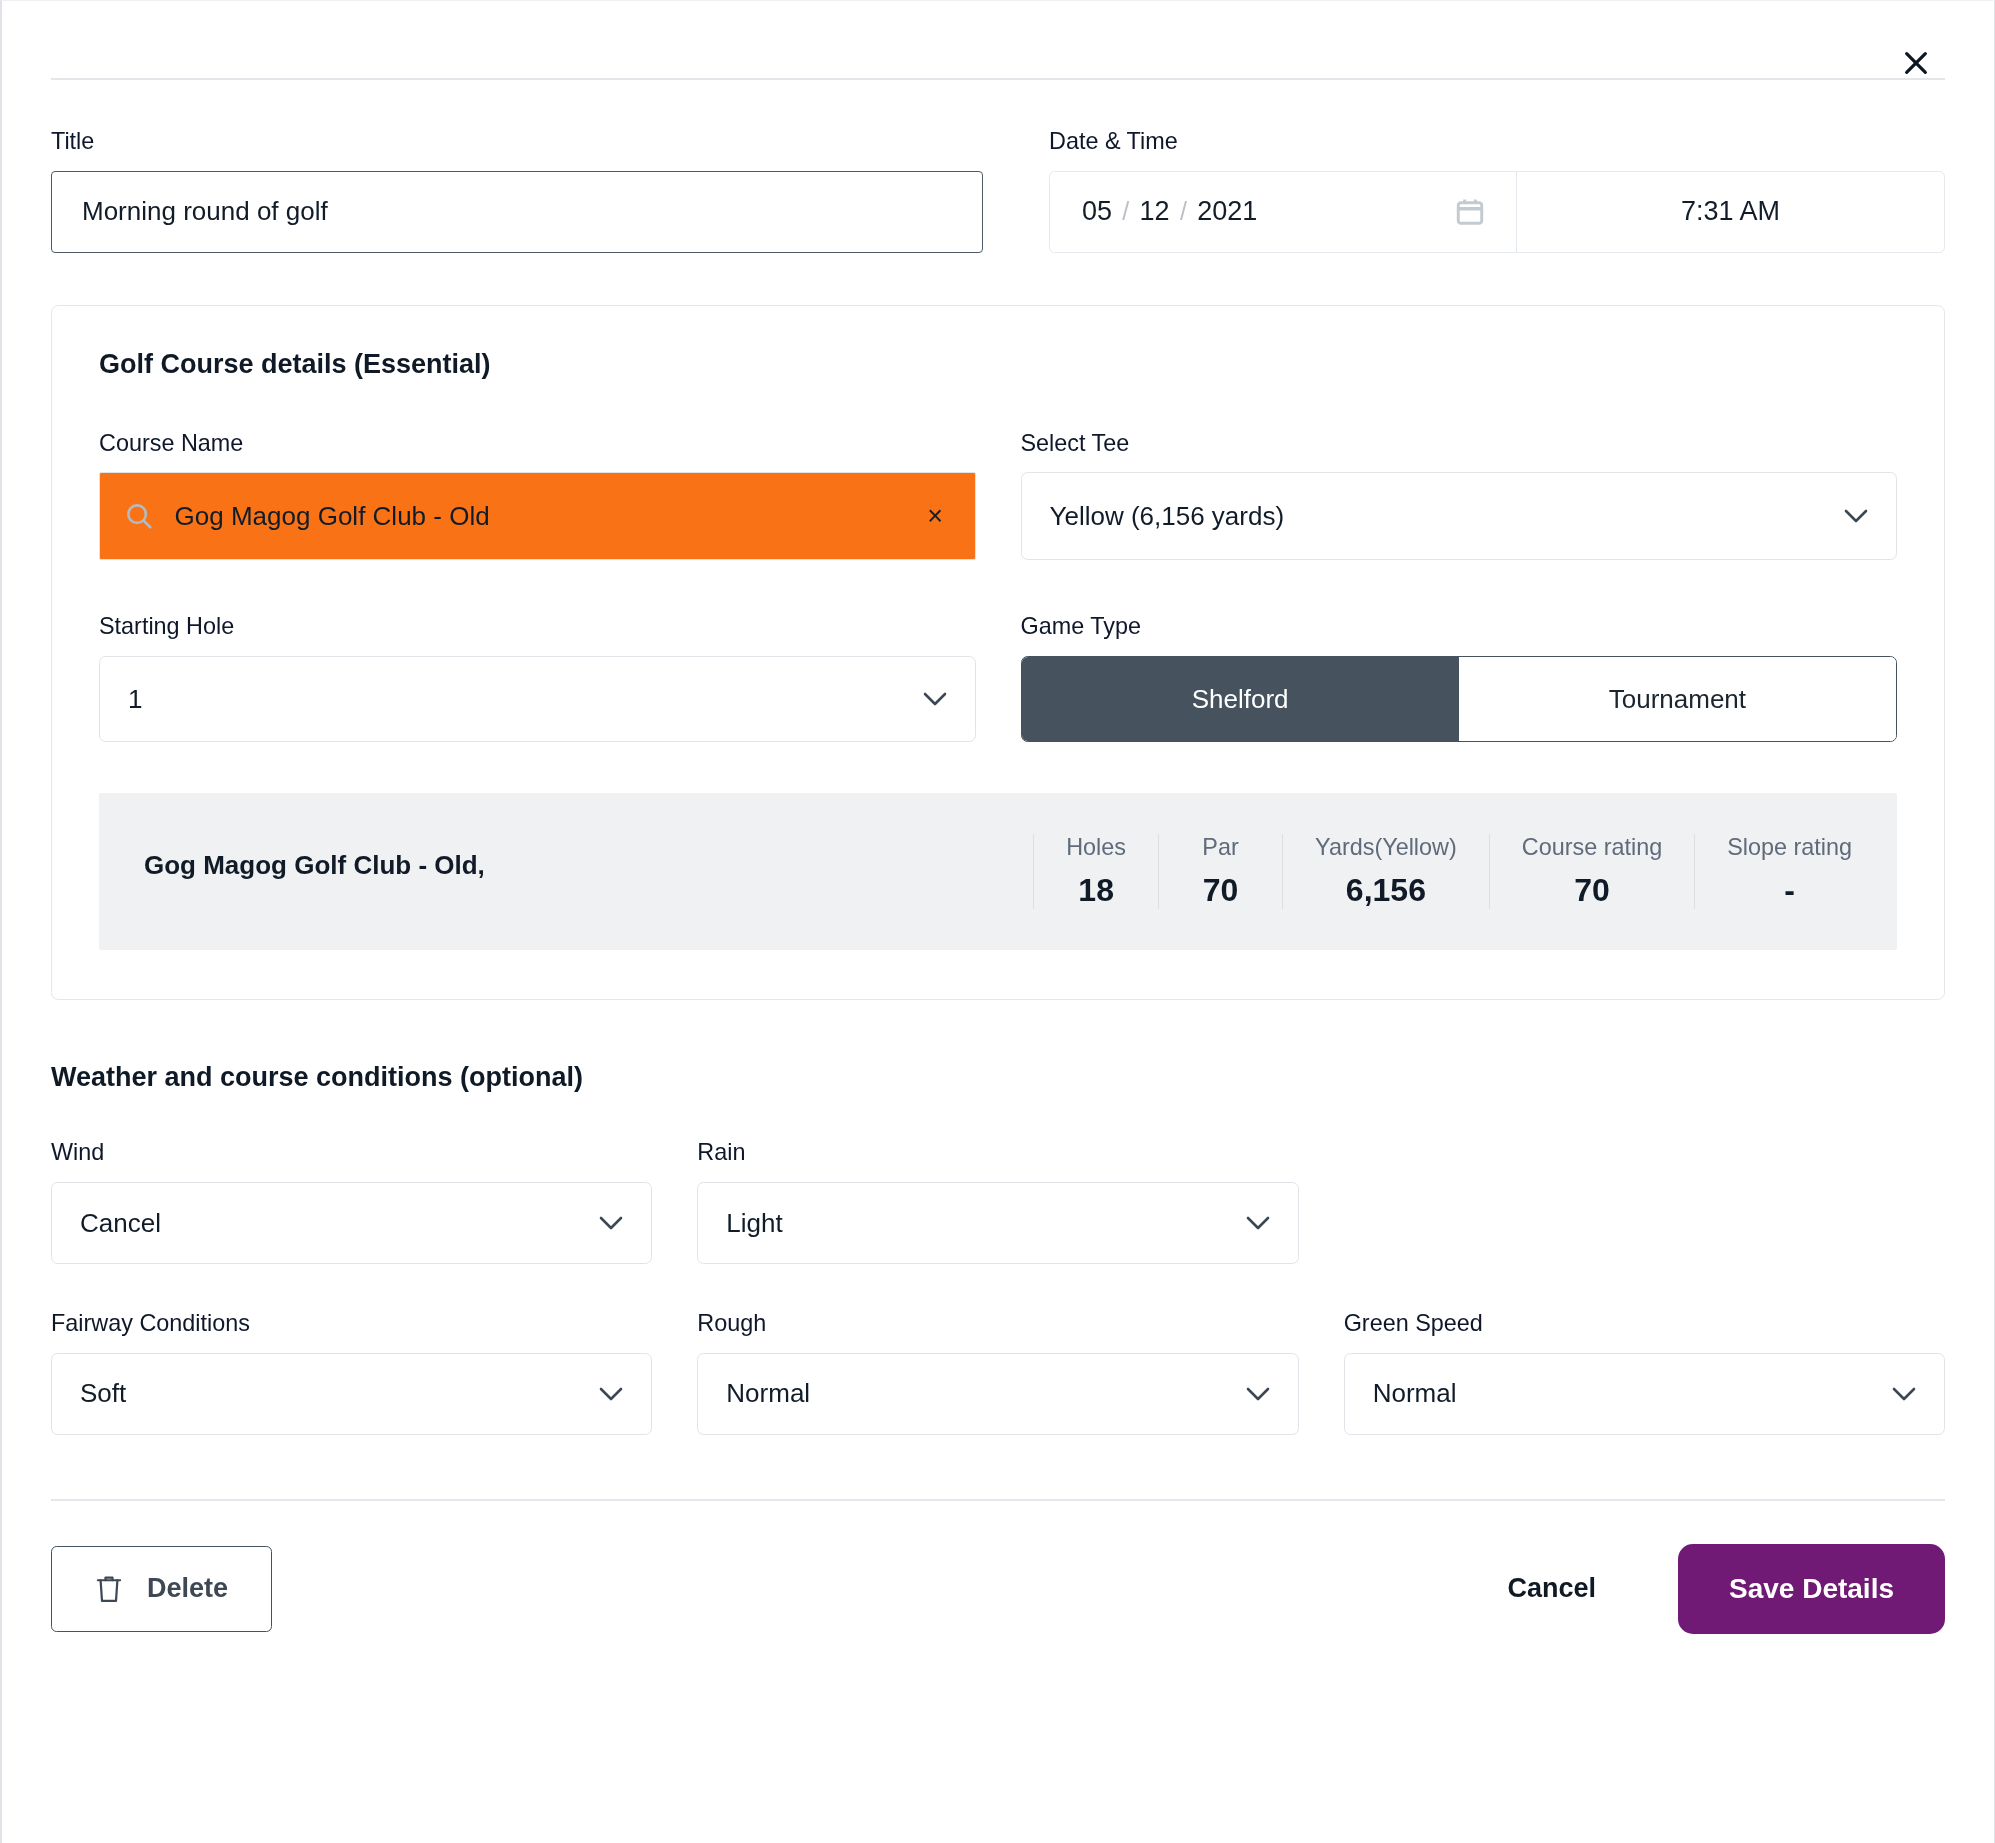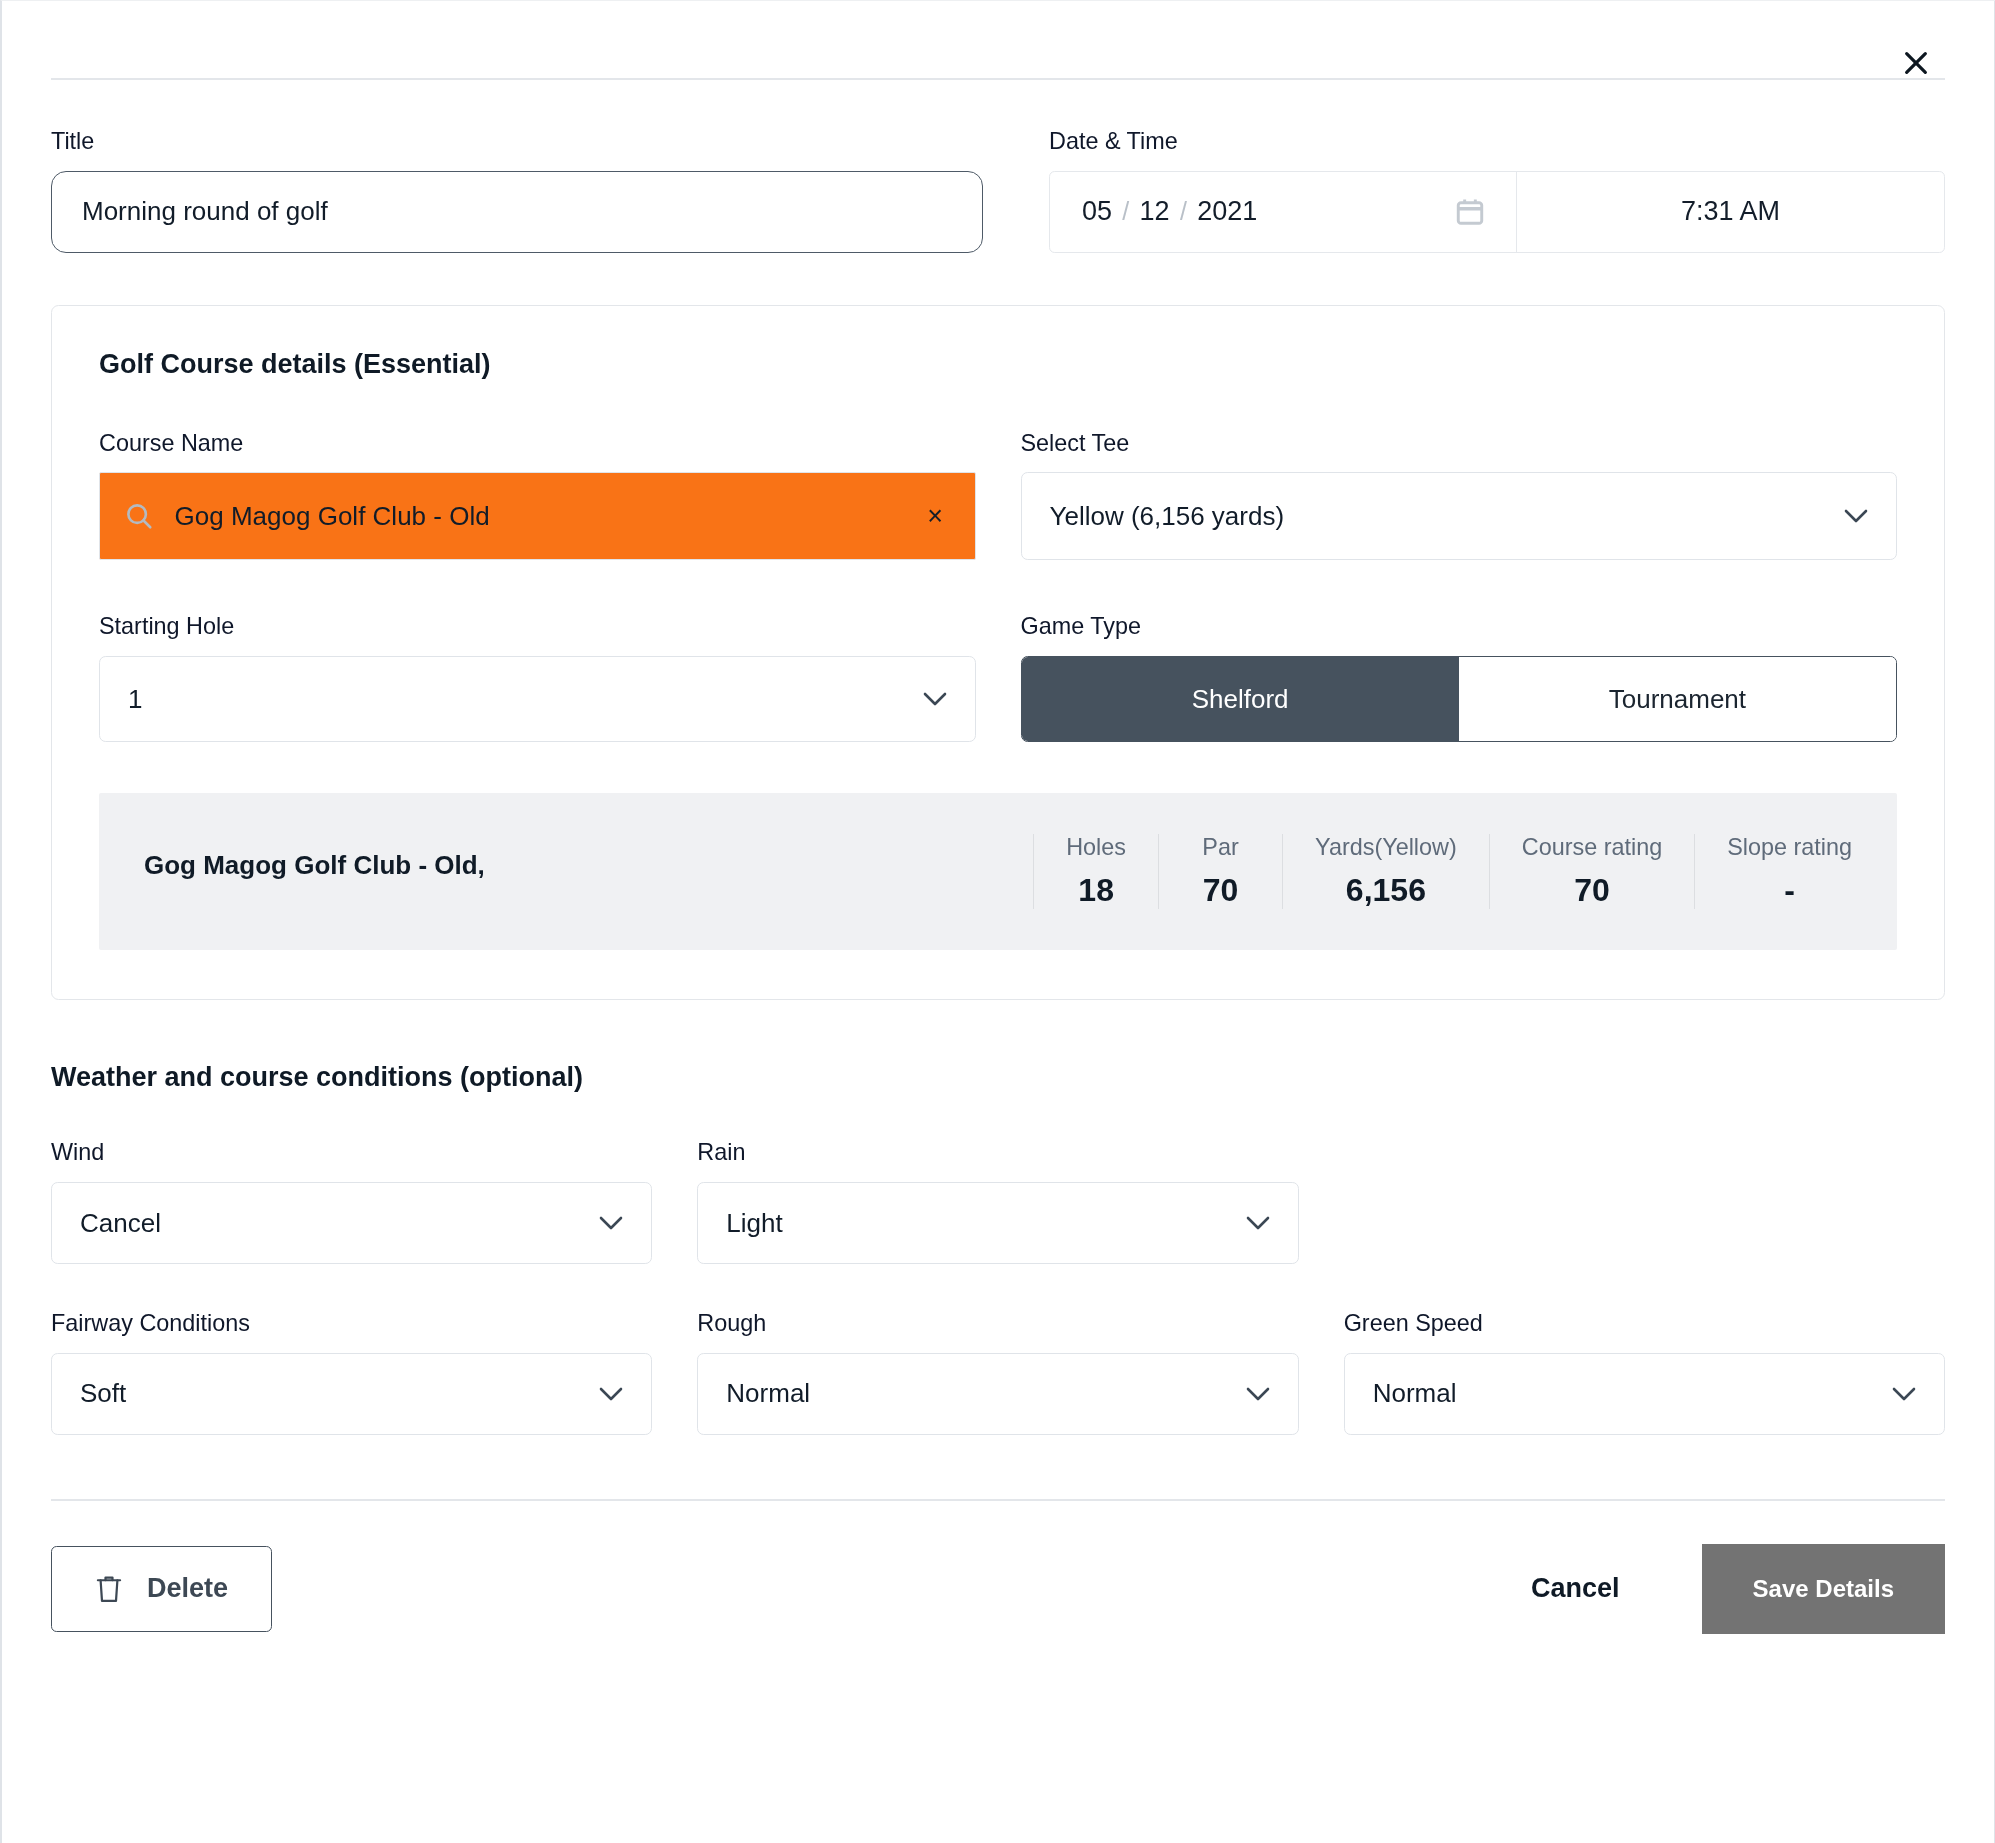--- a/index.html
+++ b/index.html
@@ -56,21 +56,21 @@
     font-size: 23.4px;
     color: #0f172a;
     margin-bottom: 16px;
     display: block;
     line-height: 1.1;
   }
   .text-input {
     width: 100%;
     height: 82px;
     border: 1.9px solid #4e5a67;
-    border-radius: 15px;
+    border-radius: 4px;
     background: #fff;
     font-size: 26px;
     color: #111c29;
     padding: 0 30px;
     font-family: "Liberation Sans", sans-serif;
     display: flex;
     align-items: center;
   }
   .select-box {
     width: 100%;
@@ -315,25 +315,25 @@
     background: none;
     border: none;
     font-size: 27px;
     font-weight: bold;
     color: #0f1a26;
     cursor: pointer;
     padding: 19px 28px;
     font-family: "Liberation Sans", sans-serif;
   }
   .save-btn {
-    background: #737373;
+    background: #701a75;
     border: none;
-    border-radius: 0;
+    border-radius: 15px;
     color: #ffffff;
-    font-size: 24px;
+    font-size: 28px;
     font-weight: bold;
     height: 90px;
     padding: 0 51px;
     cursor: pointer;
     font-family: "Liberation Sans", sans-serif;
   }
 </style>
 </head>
 <body>
 

